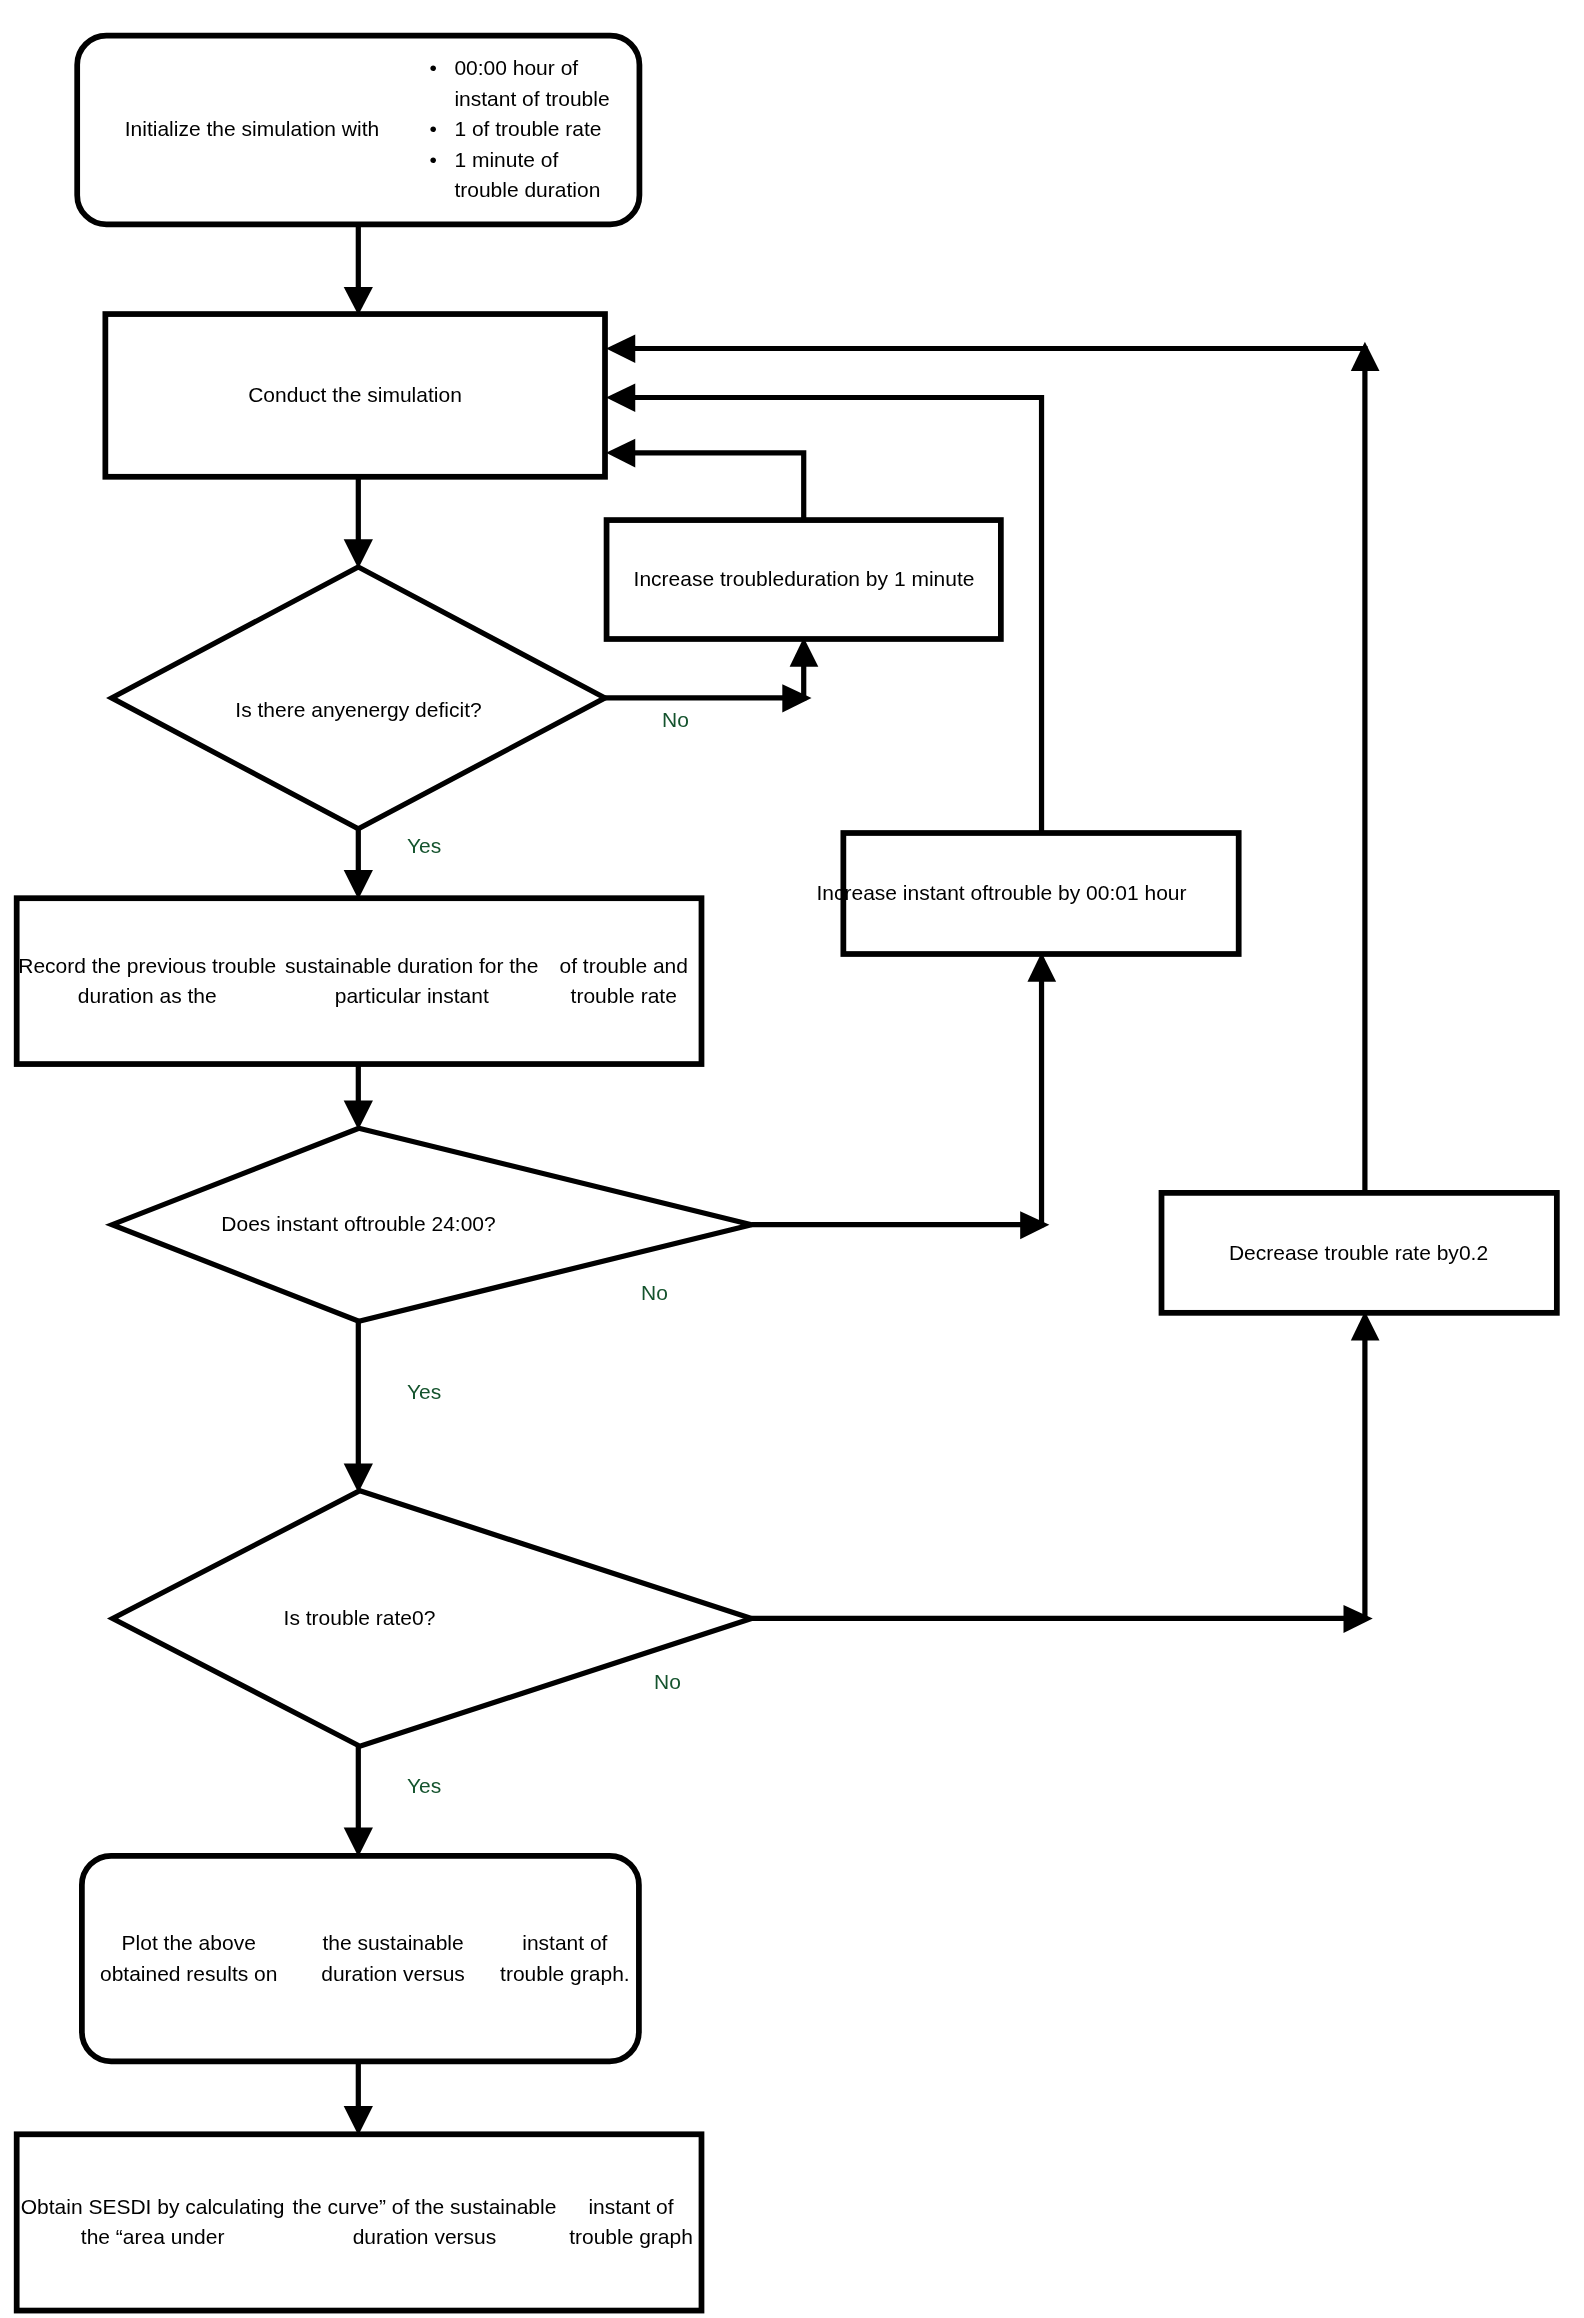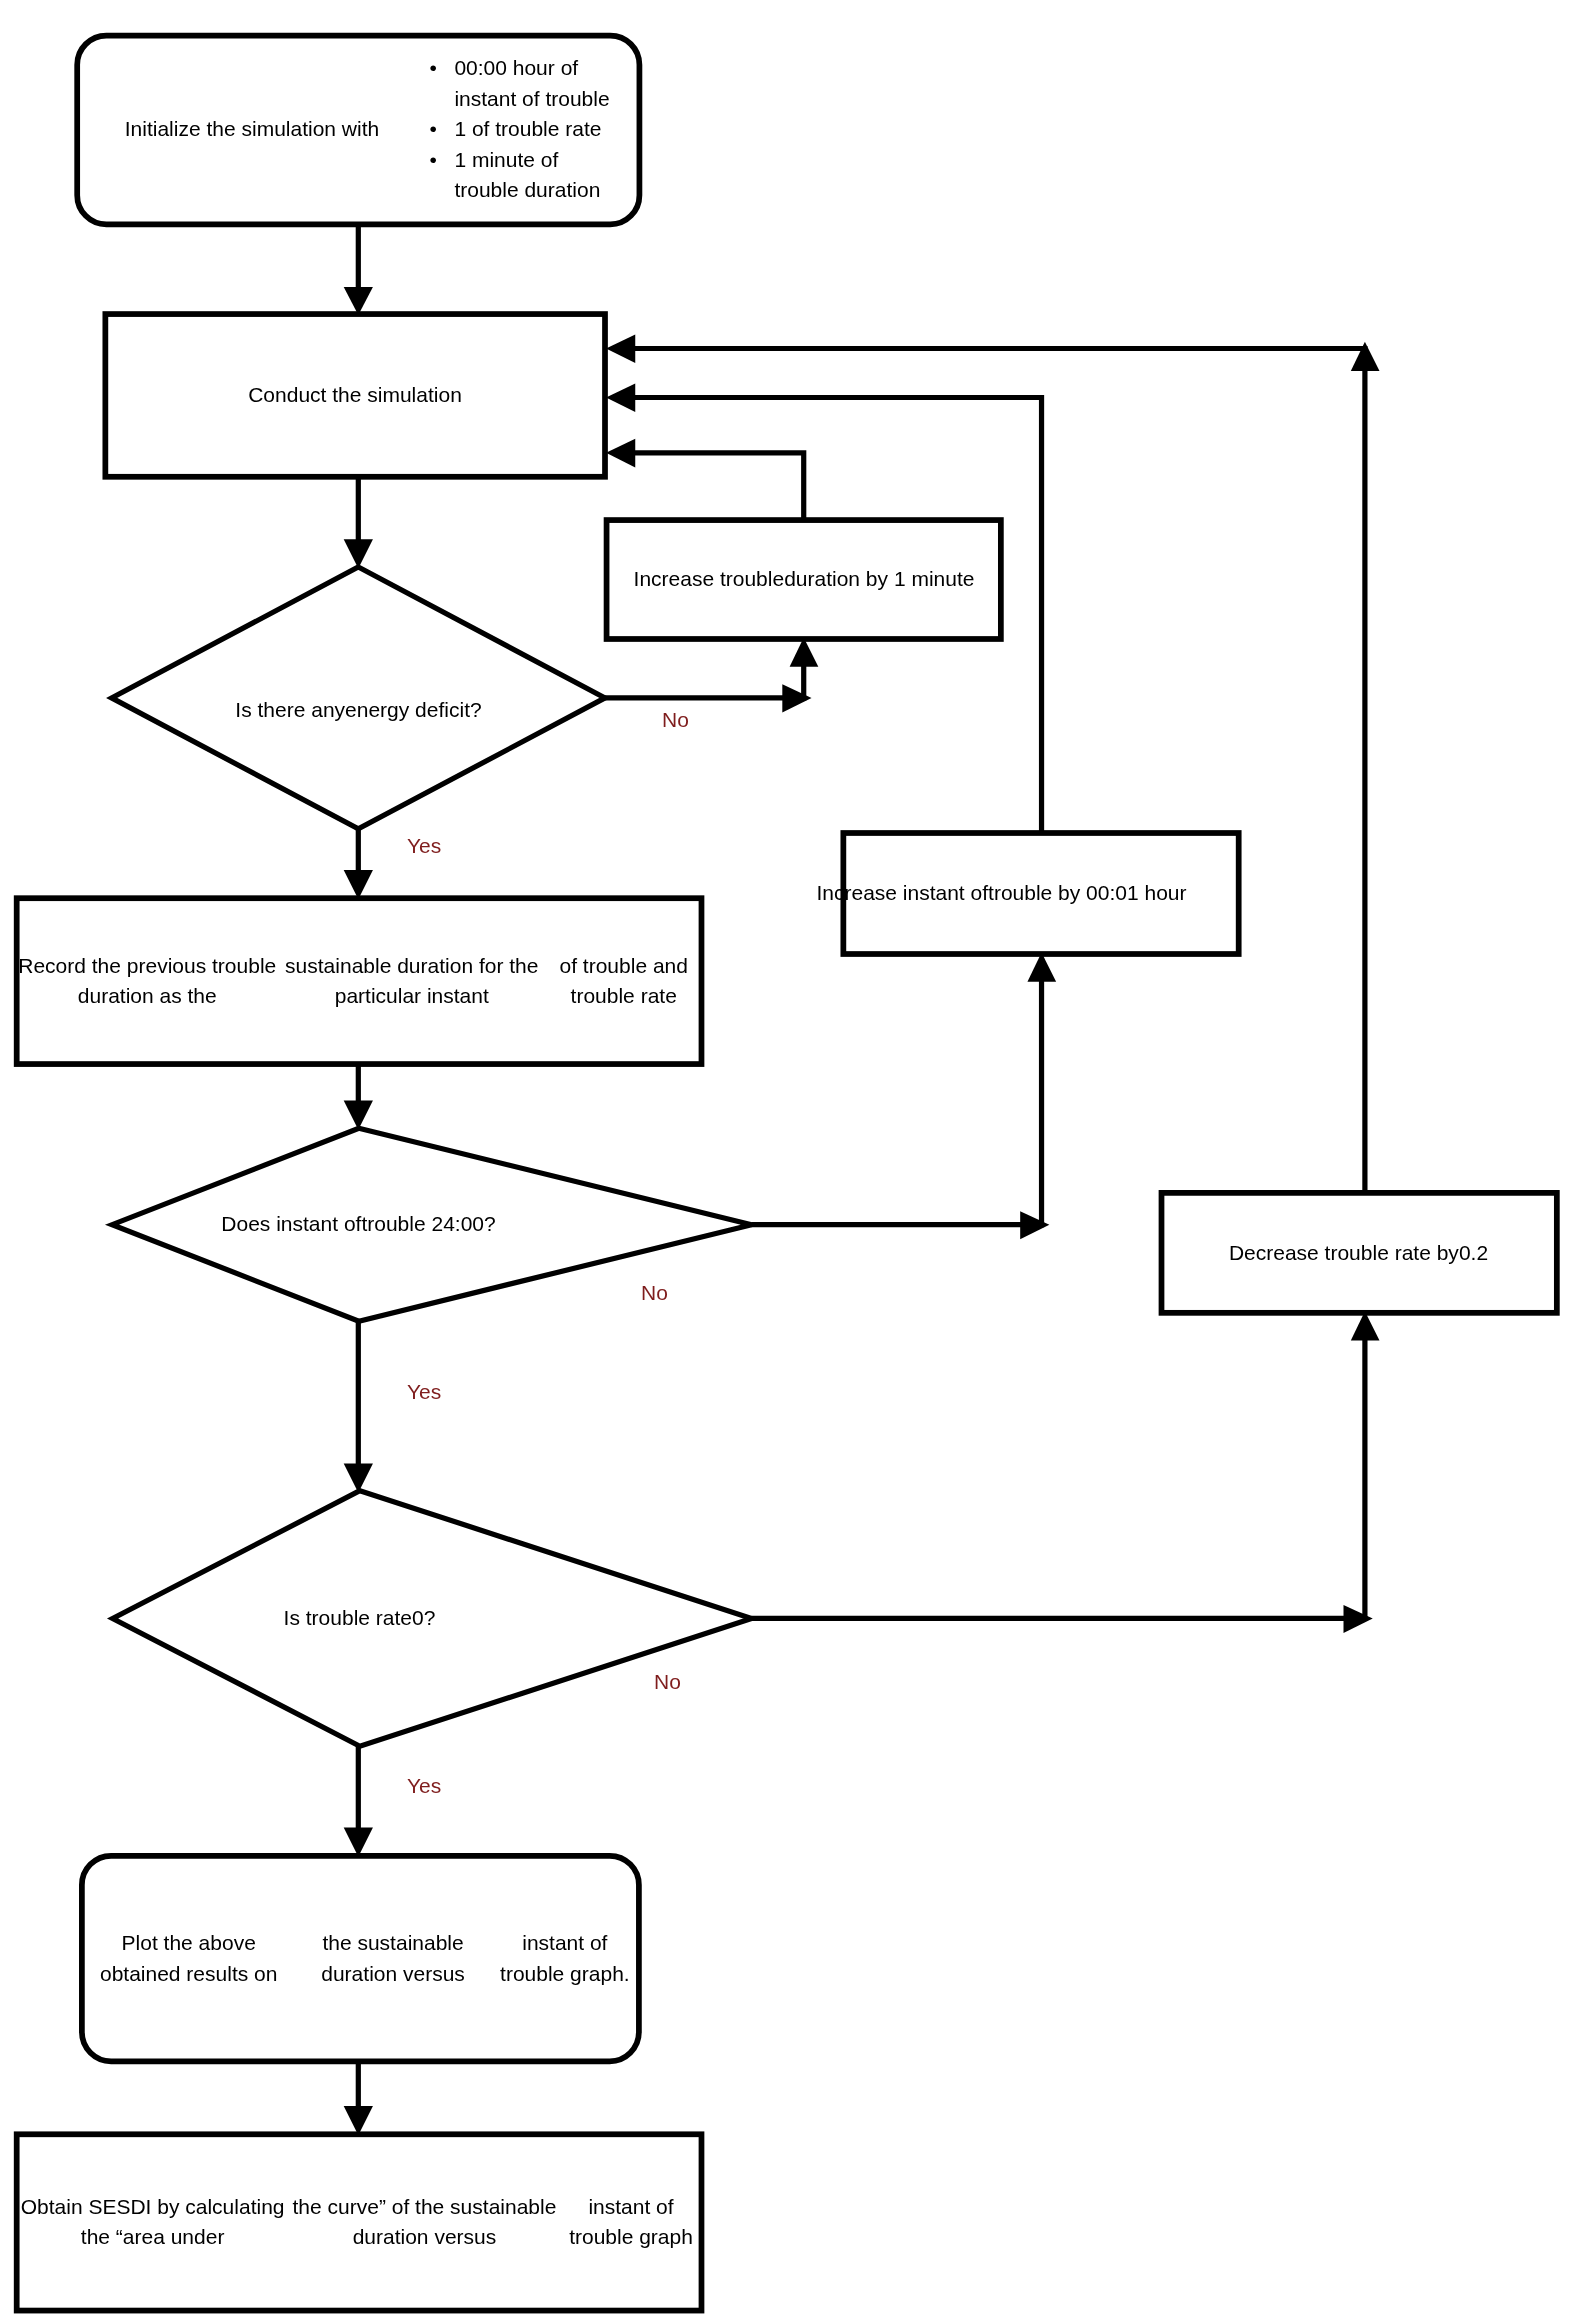--- a/index.html
+++ b/index.html
@@ -59,21 +59,21 @@
     line-height: 1.45;
     color: #000000;
     box-sizing: border-box;
     pointer-events: none;
   }
   .edge-label {
     position: absolute;
     font-family: "Liberation Sans", sans-serif;
     font-size: 21px;
     line-height: 1.2;
-    color: #7f1d1d;
+    color: #14532d;
     white-space: nowrap;
   }
   .bullet-list {
     display: block;
     text-align: left;
     margin: 11px;
     padding: 0;
     list-style: none;
   }
   .bullet-list li {

